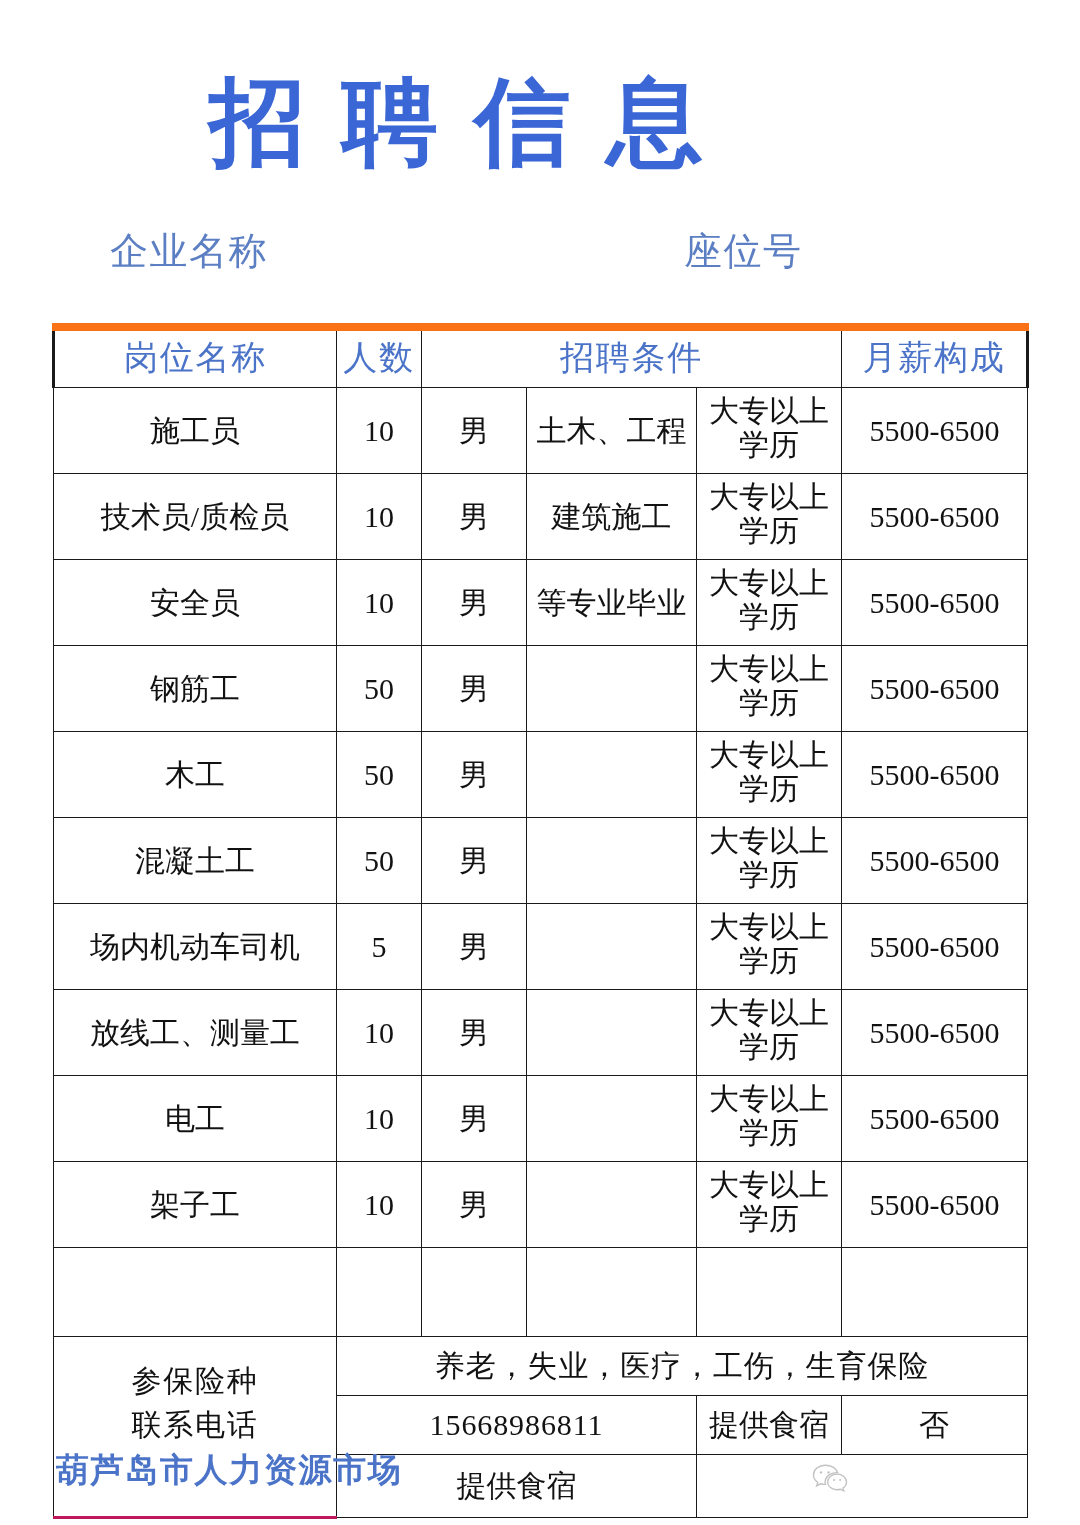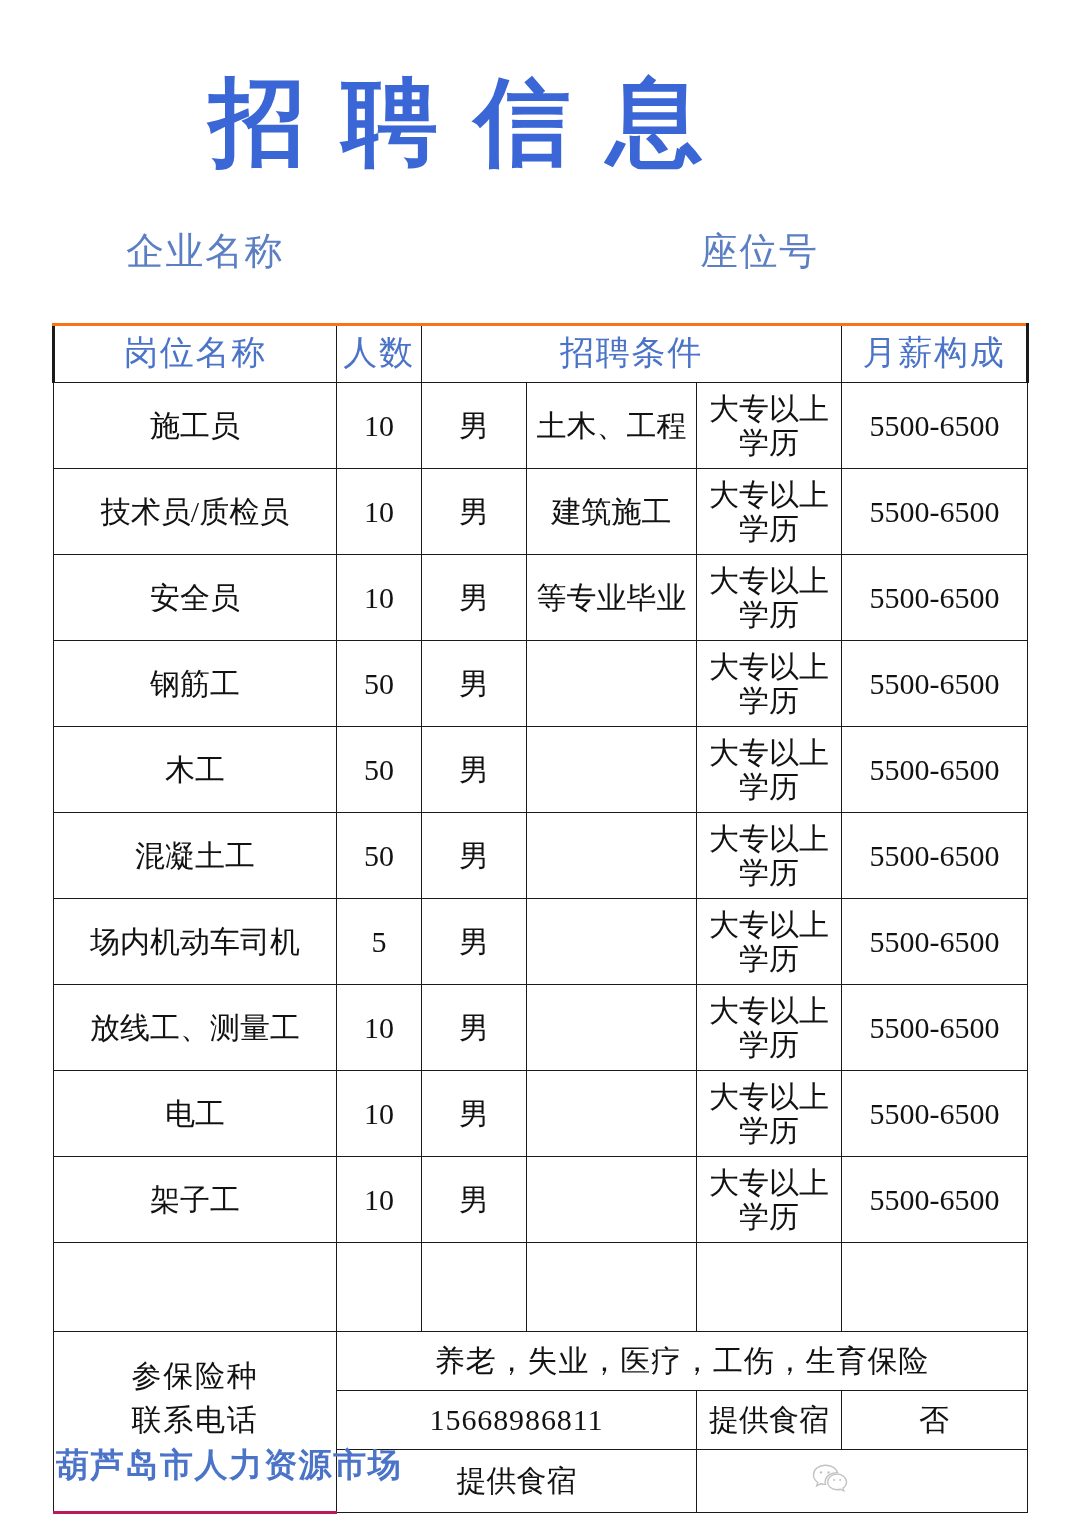--- a/index.html
+++ b/index.html
@@ -32,21 +32,20 @@
     text-indent: 0.38em;
     white-space: nowrap;
   }
 
   #subtitle-row {
     position: absolute;
     left: 0;
     top: 232px;
     width: 924px;
     height: 60px;
-    margin-left: 16px;
   }
   .subtitle-label {
     position: absolute;
     font-family: "Liberation Serif", "DejaVu Serif", serif;
     font-size: 38px;
     line-height: 1;
     color: #5c7fc4;
     letter-spacing: 0.04em;
     white-space: nowrap;
   }
@@ -70,35 +69,35 @@
     font-size: 30px;
     line-height: 1.12;
     color: #121212;
     word-break: break-all;
   }
   
   #recruit-table {
     outline: 0;
   }
   #recruit-table tr.header-row td {
-    border-top: 3px solid #f97316;
+    border-top: 8px solid #f97316;
     color: #4b74c9;
     font-size: 34px;
     letter-spacing: 0.05em;
     height: 50px;
     padding: 2px 2px 4px 2px;
   }
   #recruit-table tr.header-row td.hdr-first { border-left: 3px solid #1a1a1a; }
   #recruit-table tr.header-row td.hdr-last  { border-right: 3px solid #1a1a1a; }
 
   td.c-post   { width: 283px; font-size: 33px; }
   td.c-count  { width: 85px;  font-size: 30px; }
   td.c-gender { width: 105px; font-size: 31px; }
   td.c-req    { width: 170px; font-size: 29px; }
-  td.c-edu    { width: 145px; font-size: 31px; line-height: 1.04; }
+  td.c-edu    { width: 145px; font-size: 31px; line-height: 1.04; font-family: Liberation Mono, monospace; }
   td.c-pay    { width: 186px; font-size: 30px; }
 
   tr.data-row td { height: 85px; }
   tr.data-row td.side-l { border-left: 3px solid #1a1a1a; }
   tr.data-row td.side-r { border-right: 3px solid #1a1a1a; }
 
   tr.spacer-row td {
     height: 88px;
     border-bottom: 3px solid #1a1a1a;
   }

